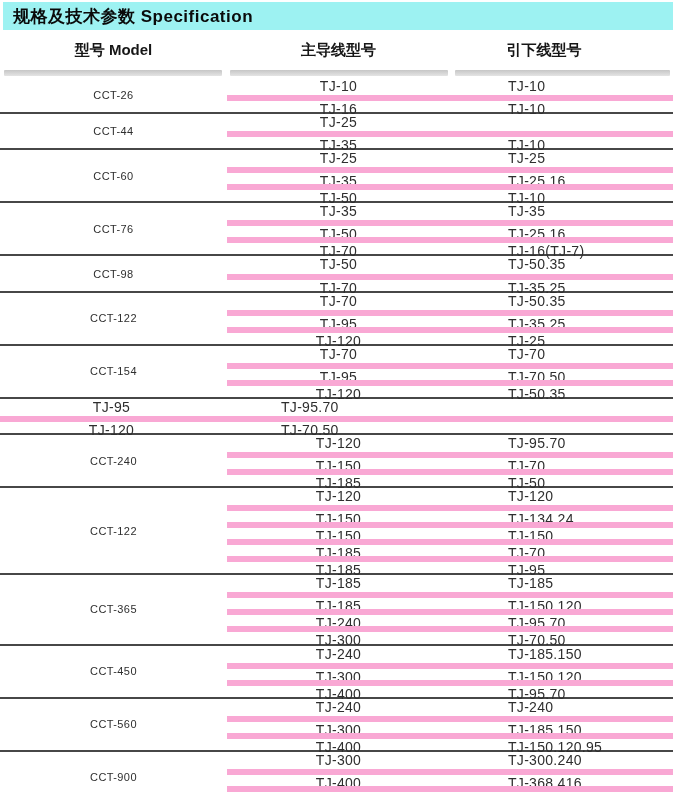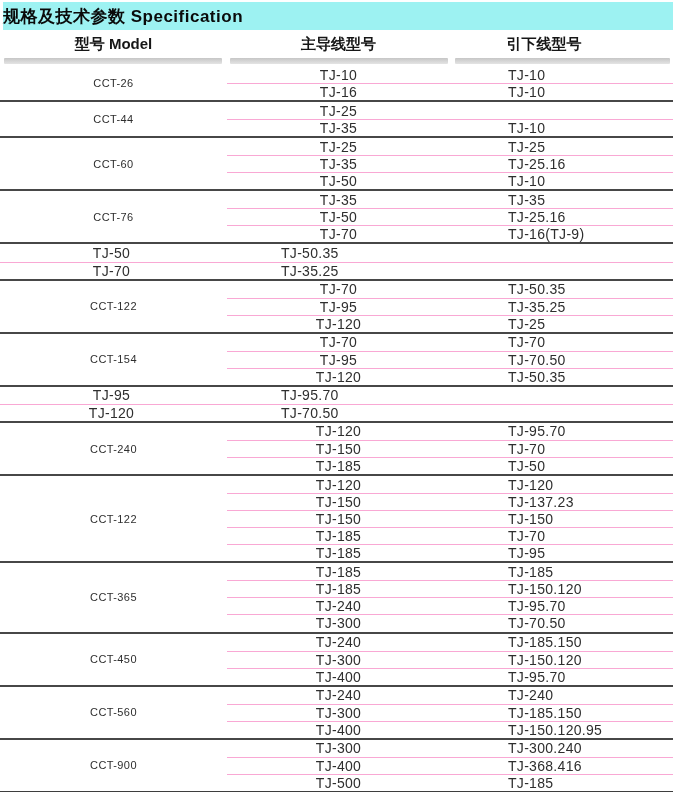--- a/index.html
+++ b/index.html
@@ -8,26 +8,26 @@
     background: #ffffff;
     font-family: "Liberation Sans", sans-serif;
     overflow: hidden;
     color: #2f2f2f;
   }
   .title-bar {
     margin: 2px 0 0 3px;
     height: 28px;
     background: #9df2f2;
     display: flex; align-items: center;
-    padding-left: 0;
+    padding-left: 10px;
     font-size: 17px; font-weight: bold; color: #0a0a0a;
     letter-spacing: 0.5px;
   }
   .header-row {
-    height: 28px;
+    height: 40px;
     display: flex; align-items: center;
     font-weight: bold; font-size: 15px; color: #161616;
   }
   .hc { text-align: center; box-sizing: border-box; }
   .c1 { width: 227px; }
   .c2 { width: 223px; }
   .c3 { width: 223px; padding-right: 35px; }
   .band-row { height: 8px; display: flex; align-items: flex-start; }
   .band {
     height: 6px;
@@ -40,25 +40,25 @@
   .tbody { border-bottom: 2px solid #3e3e3e; }
   .group { display: flex; }
   .group + .group { border-top: 2px solid #474747; }
   .model-cell {
     width: 227px;
     display: flex; align-items: center; justify-content: center;
     font-size: 11px; letter-spacing: 0.4px; color: #2e2e2e;
   }
   .rows { flex: 1; display: flex; flex-direction: column; }
   .sub-row {
-    display: flex; align-items: center;
+    display: flex; 
     height: 17.05px; box-sizing: border-box;
     font-size: 14px; letter-spacing: 0.3px; color: #2e2e2e;
   }
-  .sub-row + .sub-row { border-top: 1px solid #f9a8d4; }
+  .sub-row + .sub-row { border-top: 6px solid #f9a8d4; }
   .main-cell { width: 223px; text-align: center; }
   .drop-cell { flex: 1; padding-left: 58px; text-align: left; }
 </style>
 </head>
 <body>
 
 <div class="title-bar" style="background: rgb(157, 242, 242);">
   <span>规格及技术参数  Specification</span>
 </div>
 
@@ -123,25 +123,26 @@
         <div class="sub-row">
           <div class="main-cell">TJ-35</div>
           <div class="drop-cell">TJ-35</div>
         </div>
         <div class="sub-row">
           <div class="main-cell">TJ-50</div>
           <div class="drop-cell">TJ-25.16</div>
         </div>
         <div class="sub-row">
           <div class="main-cell">TJ-70</div>
-          <div class="drop-cell">TJ-16(TJ-9)</div>
-        </div>
-      </div>
-    </div>
-    <div class="group">
+          <div class="drop-cell">TJ-16(TJ-7)</div>
+        </div>
+      </div>
+    </div>
+    <div class="group">
+      <div class="model-cell">CCT-98</div>
       <div class="rows">
         <div class="sub-row">
           <div class="main-cell">TJ-50</div>
           <div class="drop-cell">TJ-50.35</div>
         </div>
         <div class="sub-row">
           <div class="main-cell">TJ-70</div>
           <div class="drop-cell">TJ-35.25</div>
         </div>
       </div>
@@ -211,21 +212,21 @@
     </div>
     <div class="group">
       <div class="model-cell">CCT-122</div>
       <div class="rows">
         <div class="sub-row">
           <div class="main-cell">TJ-120</div>
           <div class="drop-cell">TJ-120</div>
         </div>
         <div class="sub-row">
           <div class="main-cell">TJ-150</div>
-          <div class="drop-cell">TJ-137.23</div>
+          <div class="drop-cell">TJ-134.24</div>
         </div>
         <div class="sub-row">
           <div class="main-cell">TJ-150</div>
           <div class="drop-cell">TJ-150</div>
         </div>
         <div class="sub-row">
           <div class="main-cell">TJ-185</div>
           <div class="drop-cell">TJ-70</div>
         </div>
         <div class="sub-row">

